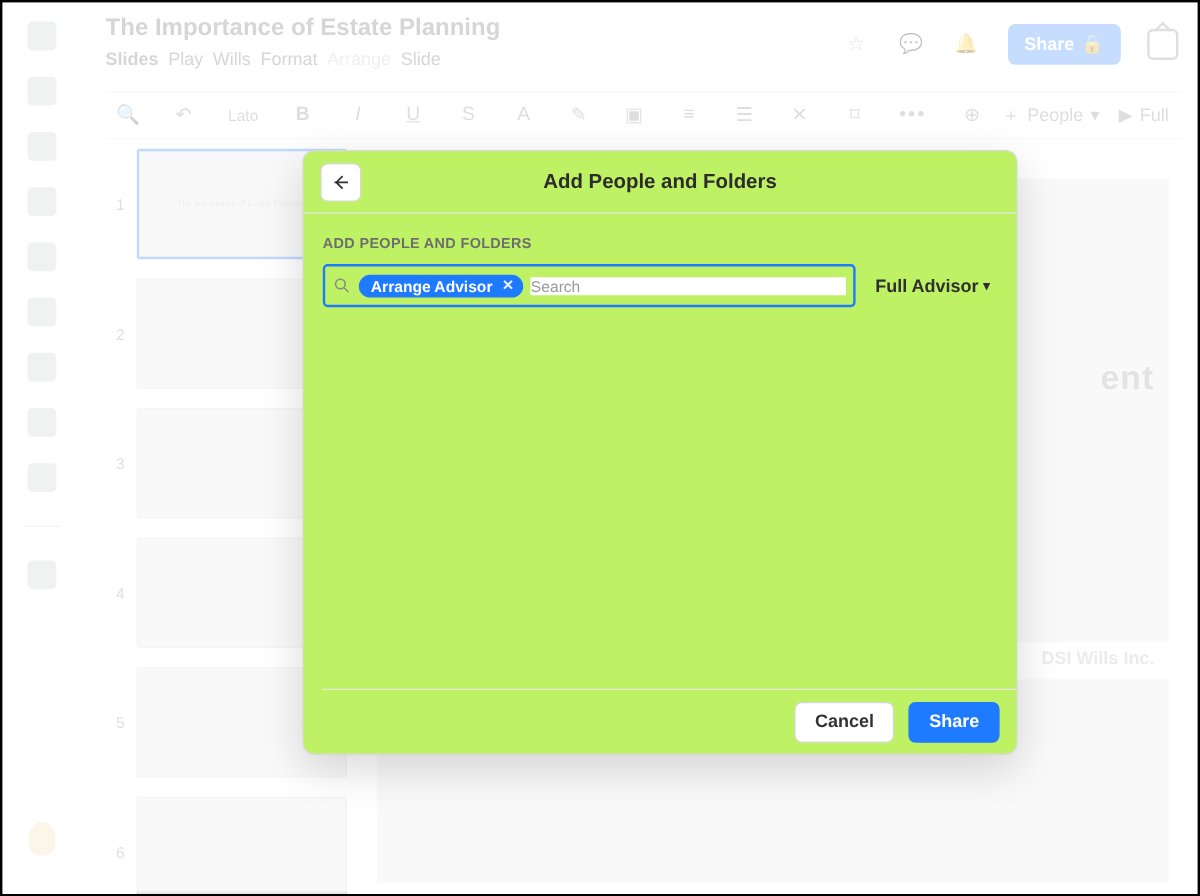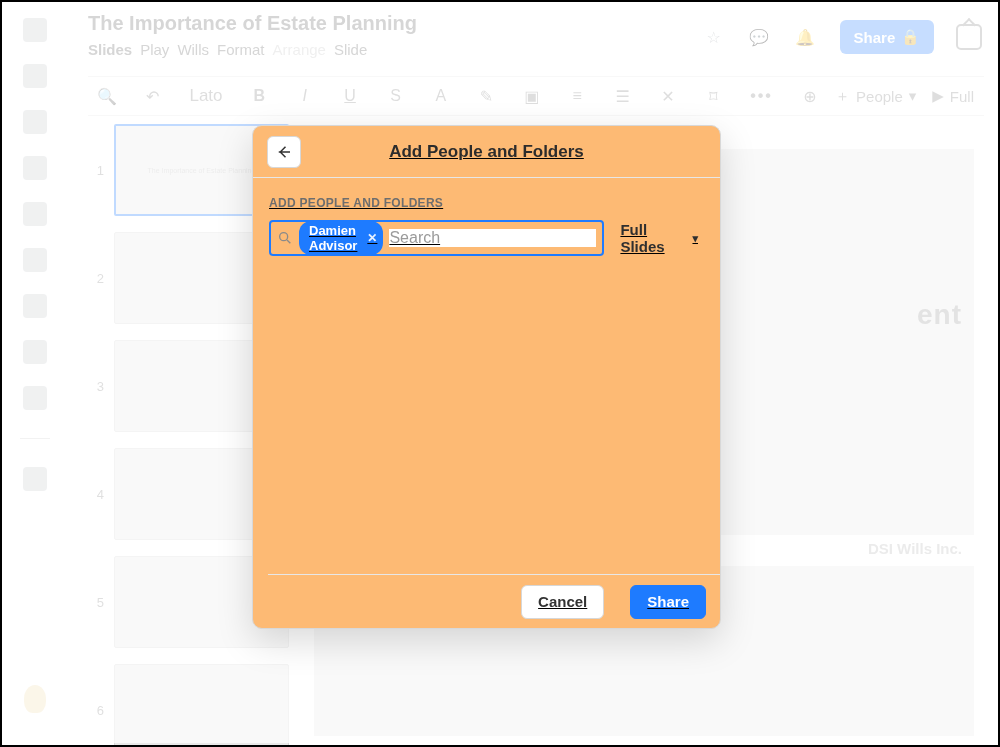--- a/index.html
+++ b/index.html
@@ -23,59 +23,59 @@
 
     .title-actions { position:absolute; right:14px; top:16px; display:flex; align-items:center; gap:22px; }
     .ghost-icn { width:24px; height:24px; color:#9aa0a6; display:flex; align-items:center; justify-content:center; }
     .share-btn { background:#3285ff; color:#fff; border-radius:6px; padding:8px 14px; font-weight:600; font-size:15px; display:flex; align-items:center; gap:6px;}
     .export-box { width:26px; height:26px; border:2px solid #8c8c8c; border-radius:5px; position:relative; }
     .export-box::after { content:''; position:absolute; left:50%; top:-6px; width:8px; height:8px; border-left:2px solid #8c8c8c; border-top:2px solid #8c8c8c; transform: translateX(-50%) rotate(45deg); }
 
     
     .toolbar { position:absolute; left:84px; top:72px; right:12px; height:40px; border-top:1px solid #e4e4e4; border-bottom:1px solid #e4e4e4; display:flex; align-items:center; gap:28px; padding:0 10px; color:#8a8a8a;}
     .toolbar .t-icn { width:18px; height:18px; display:flex; align-items:center; justify-content:center; color:#8a8a8a;}
-    .toolbar .font { font-size:17px; }
+    .toolbar .font { font-size:13px; }
     .toolbar .dots { letter-spacing:2px; font-weight:700; }
     .toolbar .right { margin-left:auto; display:flex; align-items:center; gap:16px; }
     .toolbar .pill { display:flex; align-items:center; gap:6px; font-size:15px; }
 
     
     .thumbs { position:absolute; left:86px; top:120px; width:200px; display:flex; flex-direction:column; gap:16px; }
     .thumb-row { display:flex; align-items:center; gap:10px;}
     .thumb-num { width:14px; text-align:right; color:#8f8f8f; font-size:13px;}
     .thumb { width:175px; height:92px; background:#e9e9e9; border:1px solid #d8d8d8; border-radius:2px; display:flex; align-items:center; justify-content:center;}
     .thumb.active { border:2px solid #1e7bff; }
     .thumb .minitext { color:#bdbdbd; font-size:7px; text-align:center; line-height:9px;}
 
     
     .canvas { position:absolute; left:310px; top:145px; width:660px; height:386px; background:#e9e9e9; }
     .canvas-label { position:absolute; right:34px; top:295px; color:#9a9a9a; font-size:28px; font-weight:700; letter-spacing:1px;}
     .logo-txt { position:absolute; right:34px; top:536px; color:#b7b7b7; font-size:15px; font-weight:600;}
     .canvas2 { position:absolute; left:310px; top:562px; width:660px; height:170px; background:#e9e9e9; }
 
     
-    .modal { position:absolute; z-index:10; left:250px; top:123px; width:469px; height:504px; background:#fdba74; border:1px solid #d8d8d8; border-radius:10px; box-shadow:0 12px 36px rgba(0,0,0,.15); display:flex; flex-direction:column;text-decoration:underline; }
+    .modal { position:absolute; z-index:10; left:250px; top:123px; width:596px; height:504px; background:#bef264; border:1px solid #d8d8d8; border-radius:10px; box-shadow:0 12px 36px rgba(0,0,0,.15); display:flex; flex-direction:column; }
     .modal-head { height:52px; display:flex; align-items:center; justify-content:center; position:relative; border-bottom:1px solid #e7e7e7;}
     .back-btn { position:absolute; left:14px; top:10px; width:34px; height:32px; border:1px solid #d7d7d7; border-radius:6px; display:flex; align-items:center; justify-content:center; background:#fff; cursor:pointer;}
     .back-btn svg { width:18px; height:18px; stroke:#333; stroke-width:2; fill:none;}
     .modal-title { font-size:17px; font-weight:700; color:#2c2c2c; }
 
     .modal-body { flex:1; padding:18px 16px; }
     .section-label { font-size:12px; font-weight:600; letter-spacing:.3px; color:#6e6e6e; margin-bottom:10px;}
     .search-row { display:flex; align-items:stretch; gap:10px; }
     .search-box { flex:1; border:2px solid #1e7bff; border-radius:4px; display:flex; align-items:center; padding:4px 6px; gap:6px; height:36px;}
     .search-box .mag { width:16px; height:16px; color:#8a8a8a; flex-shrink:0;}
     .chip { background:#1e7bff; color:#fff; border-radius:12px; padding:2px 6px 2px 10px; font-size:13px; font-weight:600; display:flex; align-items:center; gap:6px;}
     .chip .x { width:14px; height:14px; display:flex; align-items:center; justify-content:center; color:rgba(255,255,255,.9); cursor:pointer; font-size:12px;}
-    .search-input { border:none; outline:none; font-size:16px; flex:1; color:#333; }
+    .search-input { border:none; outline:none; font-size:13px; flex:1; color:#333; }
     .search-input::placeholder { color:#9a9a9a;}
     .access-dd { display:flex; align-items:center; gap:4px; font-size:15px; font-weight:700; color:#2f2f2f; padding:0 6px; cursor:pointer;}
     .access-dd .caret { font-size:11px;}
 
-    .modal-foot { height:54px; border-top:1px solid #e7e7e7; display:flex; align-items:center; justify-content:flex-end; gap:26px; padding:0 14px;margin-left:15px;}
+    .modal-foot { height:54px; border-top:1px solid #e7e7e7; display:flex; align-items:center; justify-content:flex-end; gap:12px; padding:0 14px;margin-left:15px;}
     .btn { height:34px; padding:0 16px; border-radius:6px; font-size:15px; font-weight:600; cursor:pointer; display:flex; align-items:center;}
     .btn-secondary { background:#fff; border:1px solid #d7d7d7; color:#333;}
     .btn-primary { background:#1e7bff; border:1px solid #1e7bff; color:#fff;}
   </style>
 </head>
 <body>
 
 <div class="backdrop">
   <div class="iconbar">
     <div class="icn"></div>
@@ -200,27 +200,27 @@
   </div>
   <div class="modal-body">
     <div class="section-label">ADD PEOPLE AND FOLDERS</div>
     <div class="search-row">
       <div class="search-box">
         <svg class="mag" viewBox="0 0 24 24" fill="none" stroke="currentColor" stroke-width="2">
             <circle cx="10" cy="10" r="6"></circle>
             <line x1="15" y1="15" x2="20" y2="20"></line>
           </svg>
         <div class="chip">
-          <span>Damien Advisor</span>
+          <span>Arrange Advisor</span>
           <span class="x">✕</span>
         </div>
         <input class="search-input" type="text" placeholder="Search" style="">
       </div>
       <div class="access-dd">
-        <span>Full Slides</span>
+        <span>Full Advisor</span>
         <span class="caret">▾</span>
       </div>
     </div>
   </div>
   <div class="modal-foot">
     <div class="btn btn-secondary">
         <span>Cancel</span>
       </div>
     <div class="btn btn-primary">
         <span>Share</span>

